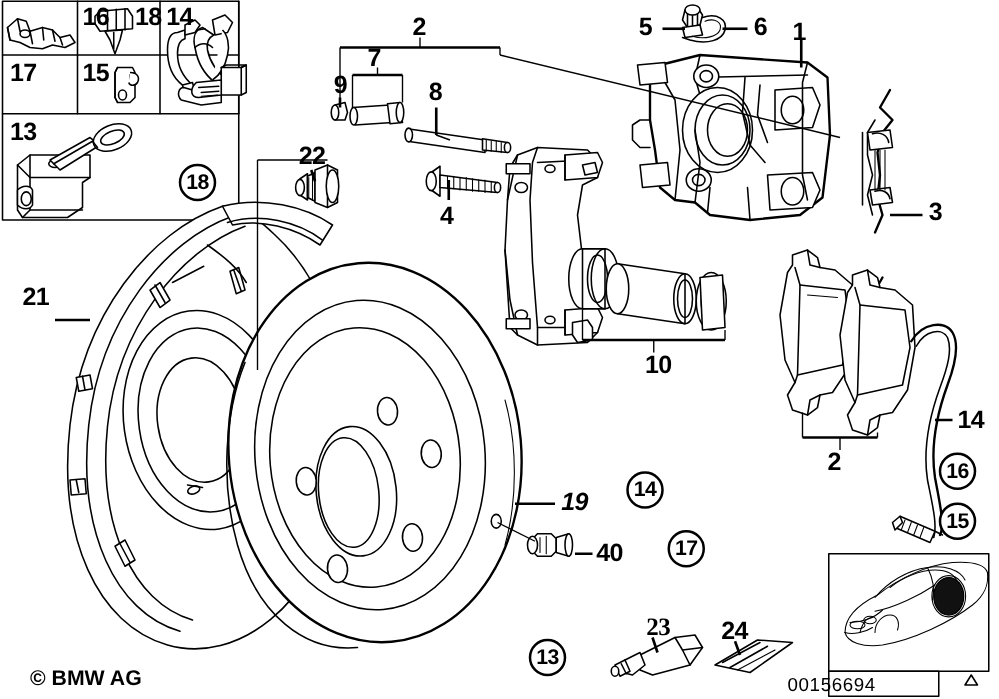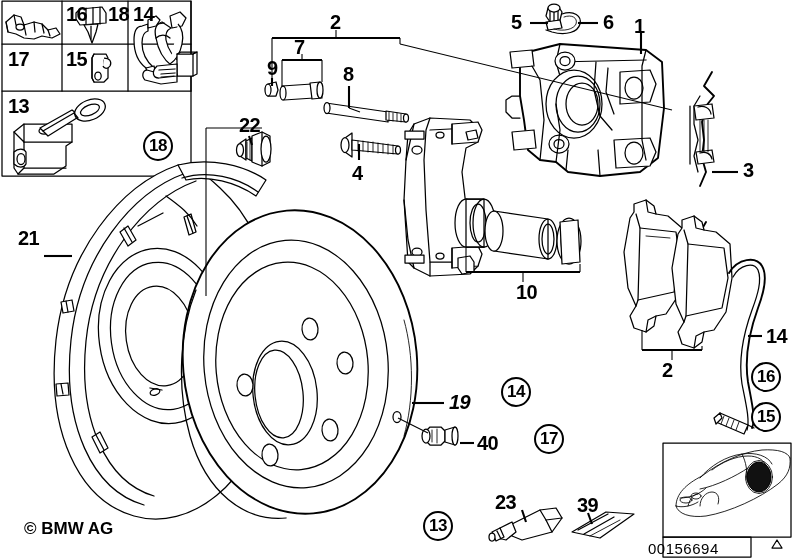--- a/index.html
+++ b/index.html
@@ -527,26 +527,26 @@
   <div class="lbl" style="left:294px;top:37px;">7</div>
   <div class="lbl" style="left:343px;top:64px;">8</div>
   <div class="lbl" style="left:267px;top:58px;">9</div>
   <div class="lbl" style="left:766px;top:326px;">14</div>
   <div class="lbl" style="left:516px;top:282px;">10</div>
   <div class="lbl" style="left:662px;top:360px;">2</div>
   <div class="lbl" style="left:449px;top:392px;font-style:italic;">19</div>
   <div class="lbl" style="left:477px;top:433px;">40</div>
   <div class="lbl" style="left:18px;top:228px;text-align:center;">21</div>
   <div class="lbl" style="left:239px;top:115px;">22</div>
-  <div class="lbl" style="left:495px;top:492px;">23</div>
-  <div class="lbl" style="left:577px;top:495px;">39</div>
+  <div class="lbl" style="left:517px;top:492px;font-family:Liberation Serif, serif;">23</div>
+  <div class="lbl" style="left:577px;top:495px;">24</div>
 
   <div class="circ" style="left:143px;top:131px;">18</div>
   <div class="circ" style="left:501px;top:377px;">14</div>
   <div class="circ" style="left:534px;top:424px;">17</div>
   <div class="circ" style="left:751px;top:362px;">16</div>
   <div class="circ" style="left:751px;top:402px;">15</div>
   <div class="circ" style="left:423px;top:511px;">13</div>
 
-  <div class="copy" style="left:24px;top:519px;">© BMW AG</div>
-  <div class="diagid" style="left:648px;top:540px;">00156694</div>
+  <div class="copy" style="left:24px;top:533px;">© BMW AG</div>
+  <div class="diagid" style="left:630px;top:540px;">00156694</div>
 
 </div>
 
 </body></html>

